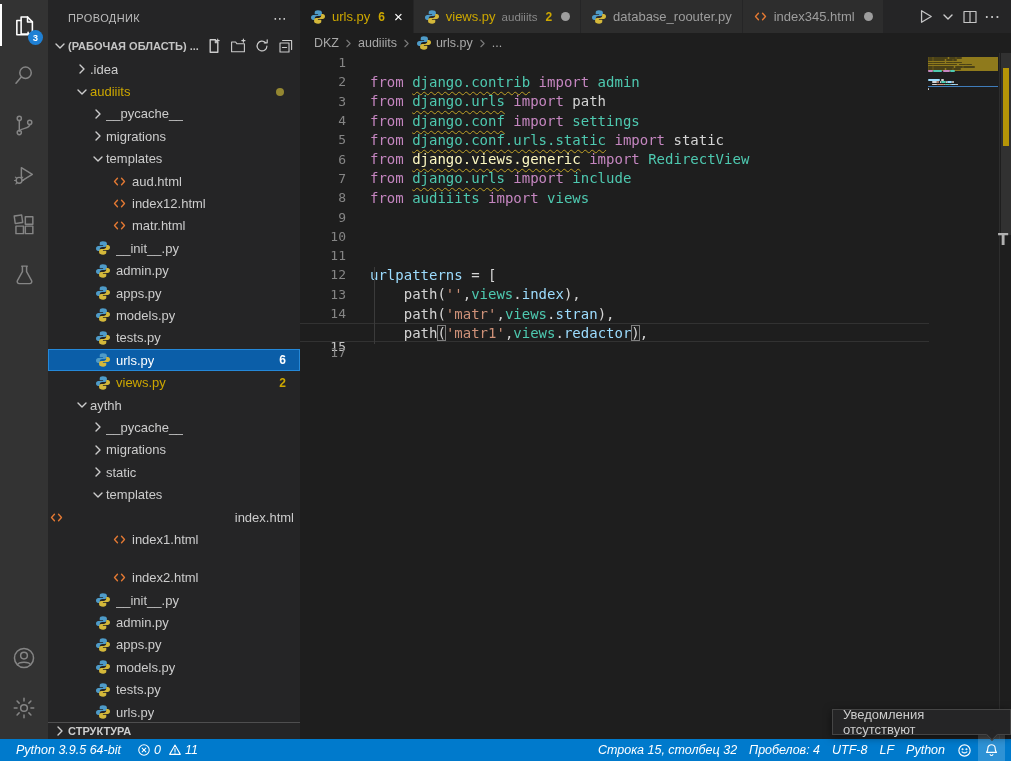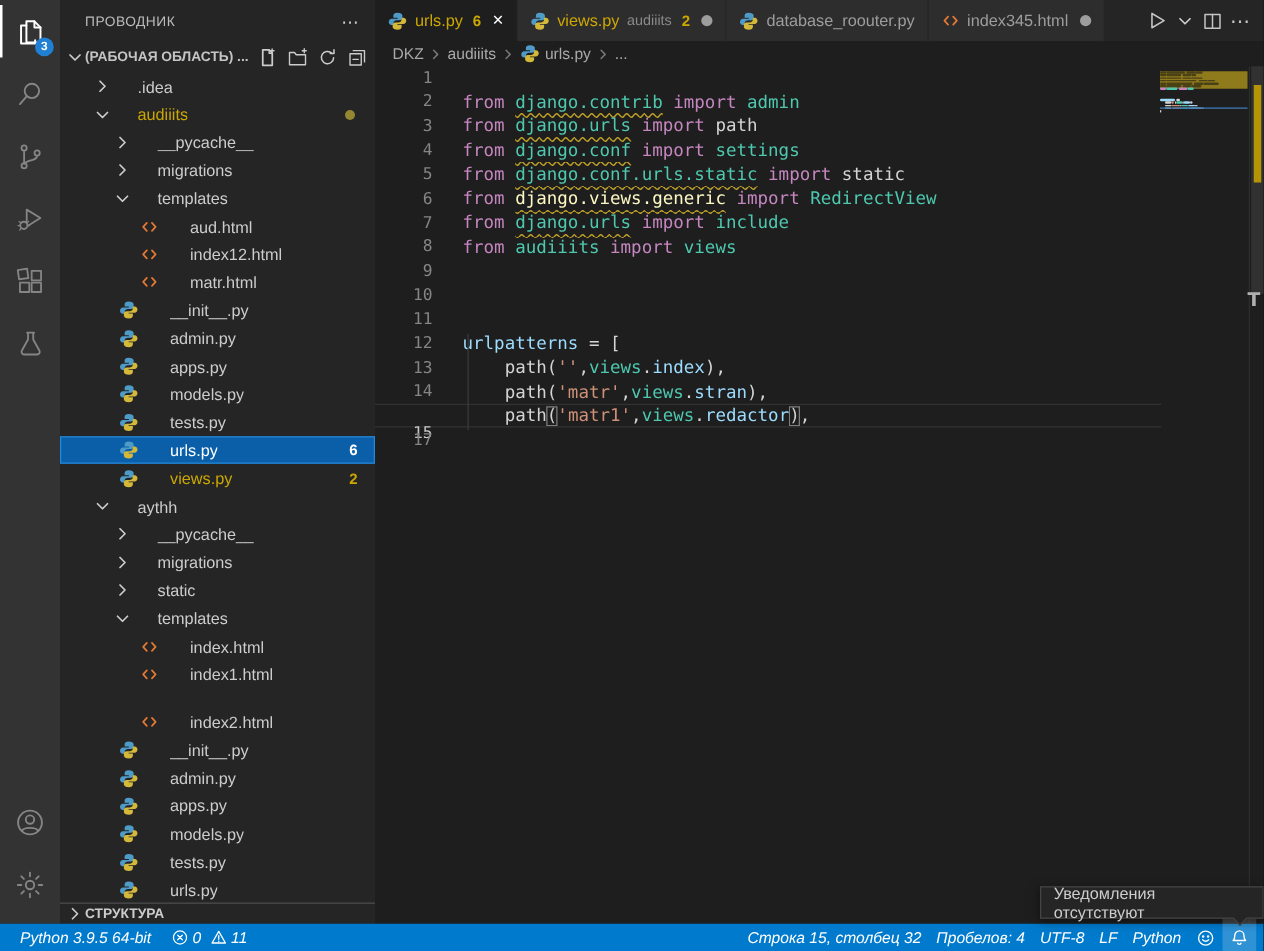--- a/index.html
+++ b/index.html
@@ -20,21 +20,21 @@
   .sidebar { position:absolute; left:48px; top:0; width:252px; height:739px; background:#252526; overflow:hidden; font-size:13px; }
   .sb-titlerow { height:35px; display:flex; align-items:center; padding:0 12px 0 20px; }
   .sb-title { font-size:11px; color:#bbbbbb; letter-spacing:.4px; }
   .sb-more { margin-left:auto; color:#cccccc; font-size:14px; letter-spacing:1px; cursor:pointer; }
   .sb-section { height:22px; display:flex; align-items:center; padding:0 6px 0 4px; font-weight:bold; font-size:11px; color:#c5c5c5; }
   .sb-section .chev { width:16px; height:16px; }
   .sb-sec-label { white-space:nowrap; overflow:hidden; margin-right:4px; }
   .sb-actions { margin-left:auto; display:flex; gap:8px; align-items:center; color:#cccccc; }
   .sb-actions span { cursor:pointer; display:flex; }
   .tree { position:absolute; left:0; top:52px; bottom:17px; width:252px; overflow:hidden; }
-  .trow { height:22.4px; display:flex; align-items:center; white-space:nowrap; cursor:pointer; padding-right:6px; position:relative;gap:20px; }
+  .trow { height:22.4px; display:flex; align-items:center; white-space:nowrap; cursor:pointer; padding-right:6px; position:relative; }
   .trow .chev { width:16px; height:16px; flex:0 0 16px; display:flex; align-items:center; justify-content:center; }
   .trow .ficon { width:16px; height:16px; flex:0 0 16px; display:flex; align-items:center; justify-content:center; margin-right:5px; }
   .trow .tlabel { overflow:hidden; text-overflow:ellipsis; color:#cccccc; }
   .trow.warn .tlabel { color:#cca700; }
   .trow.selected { background:#0b5ea8; outline:1px solid #2488d8; outline-offset:-1px; }
   .trow.selected .tlabel { color:#ffffff; }
   .tright { margin-left:auto; font-size:12px; font-weight:bold; padding-right:8px; }
   .dotbadge { width:8px; height:8px; border-radius:50%; background:#948731; margin-left:auto; margin-right:10px; }
   .structrow { position:absolute; left:0; bottom:0; width:252px; height:17px; display:flex; align-items:center; border-top:1px solid rgba(204,204,204,.25); font-weight:bold; font-size:11px; color:#cccccc; padding-left:4px; cursor:pointer; background:#252526; }
   
@@ -387,21 +387,21 @@
           <span class="tlabel">static</span>
         </div>
         <div class="trow" style="padding-left:42px;">
           <span class="chev">
             <svg viewBox="0 0 16 16" width="16" height="16" fill="none" stroke="currentColor" stroke-width="1.4" stroke-linecap="round" stroke-linejoin="round">
               <path d="M4 6l4 4 4-4" stroke="#cccccc"></path>
             </svg>
           </span>
           <span class="tlabel">templates</span>
         </div>
-        <div class="trow" style="padding-left:63px;">
+        <div class="trow" style="justify-content:space-between;">
           <span class="ficon">
             <svg viewBox="0 0 16 16" width="15" height="15" fill="none" stroke="#e37933" stroke-width="1.5" stroke-linecap="round" stroke-linejoin="round">
               <path d="M5.8 4.6 2.7 8l3.1 3.4"></path>
               <path d="M10.2 4.6 13.3 8l-3.1 3.4"></path>
             </svg>
           </span>
           <span class="tlabel">index.html</span>
         </div>
         <div class="trow" style="padding-left:63px;">
           <span class="ficon">

